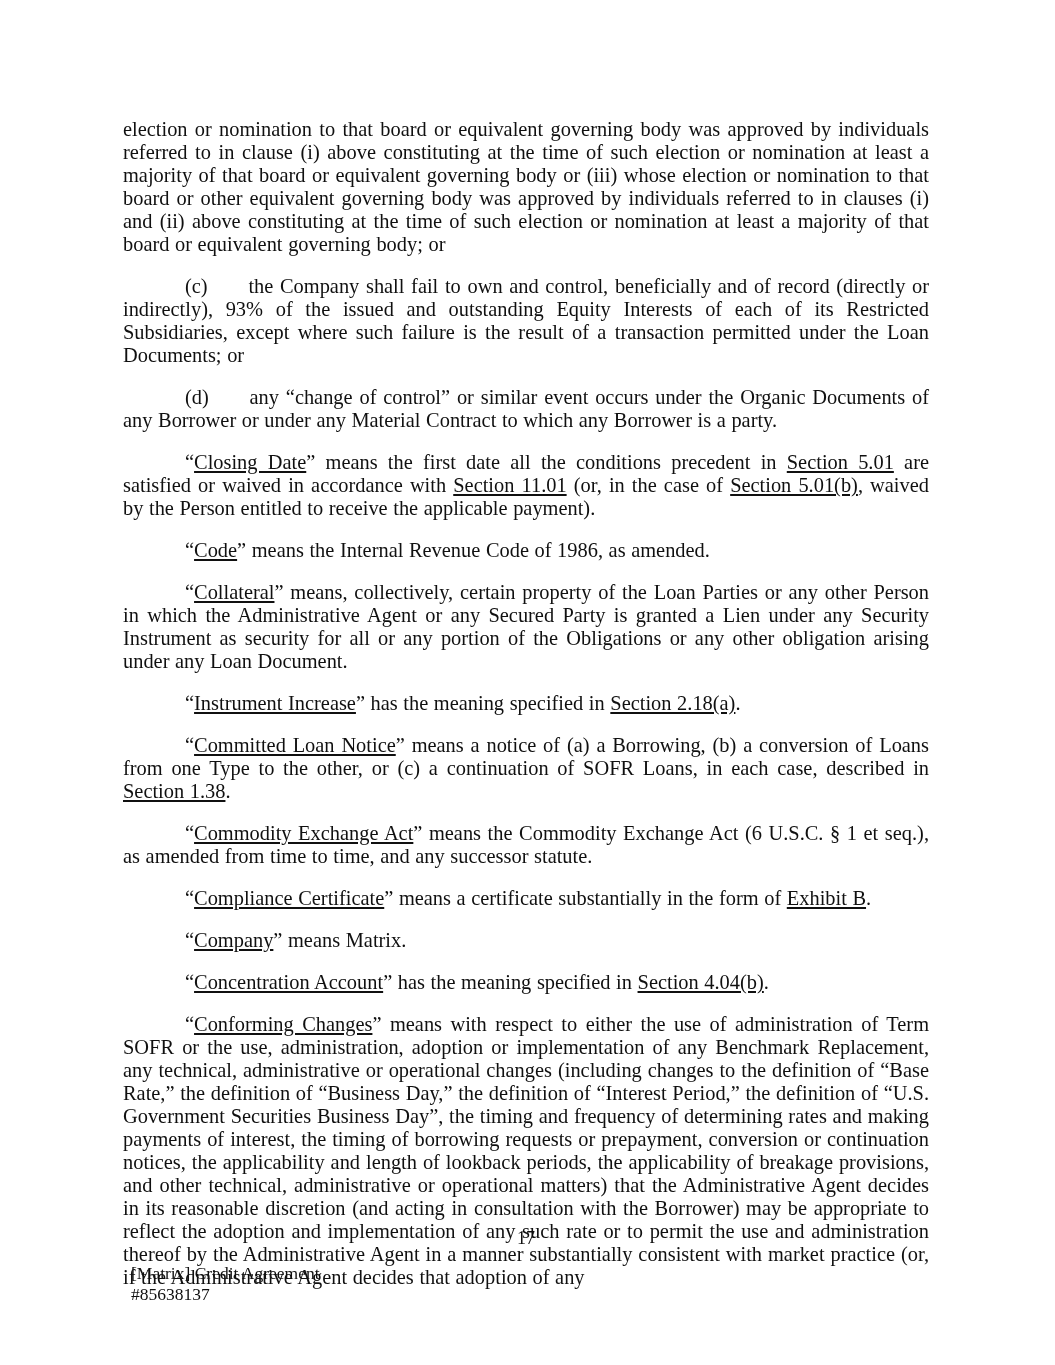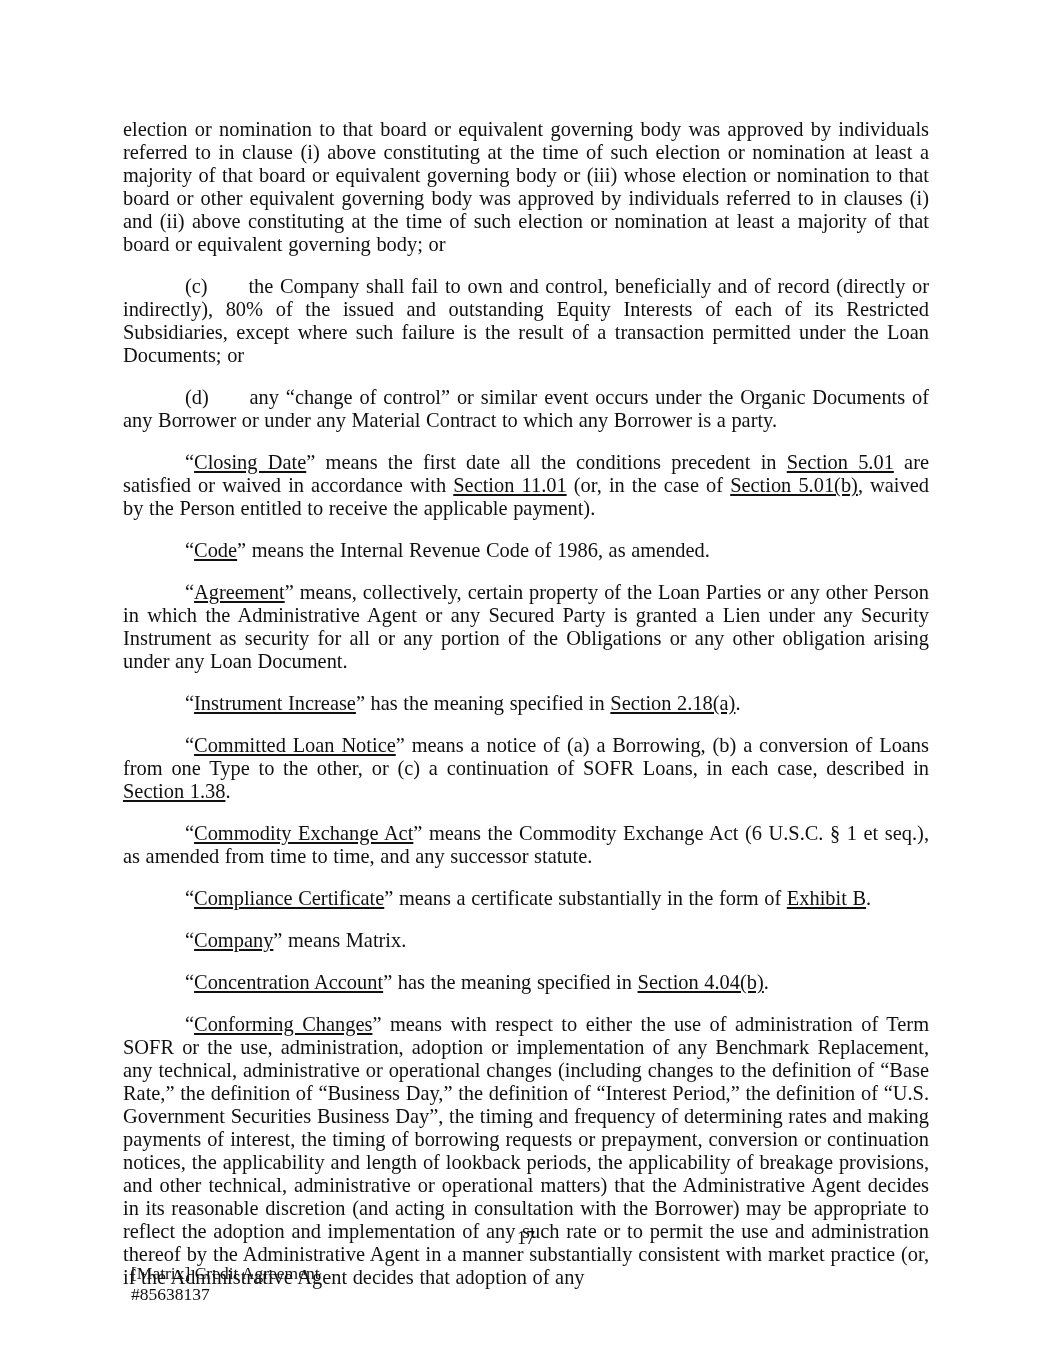--- a/index.html
+++ b/index.html
@@ -27,25 +27,25 @@
     position: absolute; left: 131px; top: 1263px;
     font-size: 17.5px; line-height: 21px; text-align: left;
   }
 </style>
 </head>
 <body>
 
 <div class="page">
   <main class="textblock">
     <p class="continuation"><span>election or nomination to that board or equivalent governing body was approved by individuals referred to in clause (i) above constituting at the time of such election or nomination at least a majority of that board or equivalent governing body or (iii) whose election or nomination to that board or other equivalent governing body was approved by individuals referred to in clauses (i) and (ii) above constituting at the time of such election or nomination at least a majority of that board or equivalent governing body; or</span></p>
-    <p><span>(c)  the Company shall fail to own and control, beneficially and of record (directly or indirectly), 80% of the issued and outstanding Equity Interests of each of its Restricted Subsidiaries, except where such failure is the result of a transaction permitted under the Loan Documents; or</span></p>
+    <p><span>(c)  the Company shall fail to own and control, beneficially and of record (directly or indirectly), 93% of the issued and outstanding Equity Interests of each of its Restricted Subsidiaries, except where such failure is the result of a transaction permitted under the Loan Documents; or</span></p>
     <p><span>(d)  any “change of control” or similar event occurs under the Organic Documents of any Borrower or under any Material Contract to which any Borrower is a party.</span></p>
     <p><span>“</span><span class="u">Closing Date</span><span>” means the first date all the conditions precedent in </span><span class="u">Section 5.01</span><span> are satisfied or waived in accordance with </span><span class="u">Section 11.01</span><span> (or, in the case of </span><span class="u">Section 5.01(b)</span><span>, waived by the Person entitled to receive the applicable payment).</span></p>
     <p><span>“</span><span class="u">Code</span><span>” means the Internal Revenue Code of 1986, as amended.</span></p>
-    <p><span>“</span><span class="u">Agreement</span><span>” means, collectively, certain property of the Loan Parties or any other Person in which the Administrative Agent or any Secured Party is granted a Lien under any Security Instrument as security for all or any portion of the Obligations or any other obligation arising under any Loan Document.</span></p>
+    <p><span>“</span><span class="u">Collateral</span><span>” means, collectively, certain property of the Loan Parties or any other Person in which the Administrative Agent or any Secured Party is granted a Lien under any Security Instrument as security for all or any portion of the Obligations or any other obligation arising under any Loan Document.</span></p>
     <p><span>“</span><span class="u">Instrument Increase</span><span>” has the meaning specified in </span><span class="u">Section 2.18(a)</span><span>.</span></p>
     <p><span>“</span><span class="u">Committed Loan Notice</span><span>” means a notice of (a) a Borrowing, (b) a conversion of Loans from one Type to the other, or (c) a continuation of SOFR Loans, in each case, described in </span><span class="u">Section 1.38</span><span>.</span></p>
     <p><span>“</span><span class="u">Commodity Exchange Act</span><span>” means the Commodity Exchange Act (6 U.S.C. § 1 et seq.), as amended from time to time, and any successor statute.</span></p>
     <p><span>“</span><span class="u">Compliance Certificate</span><span>” means a certificate substantially in the form of </span><span class="u">Exhibit B</span><span>.</span></p>
     <p><span>“</span><span class="u">Company</span><span>” means Matrix.</span></p>
     <p><span>“</span><span class="u">Concentration Account</span><span>” has the meaning specified in </span><span class="u">Section 4.04(b)</span><span>.</span></p>
     <p><span>“</span><span class="u">Conforming Changes</span><span>” means with respect to either the use of administration of Term SOFR or the use, administration, adoption or implementation of any Benchmark Replacement, any technical, administrative or operational changes (including changes to the definition of “Base Rate,” the definition of “Business Day,” the definition of “Interest Period,” the definition of “U.S. Government Securities Business Day”, the timing and frequency of determining rates and making payments of interest, the timing of borrowing requests or prepayment, conversion or continuation notices, the applicability and length of lookback periods, the applicability of breakage provisions, and other technical, administrative or operational matters) that the Administrative Agent decides in its reasonable discretion (and acting in consultation with the Borrower) may be appropriate to reflect the adoption and implementation of any such rate or to permit the use and administration thereof by the Administrative Agent in a manner substantially consistent with market practice (or, if the Administrative Agent decides that adoption of any</span></p>
   </main>
 
   <div class="page-number">17</div>

